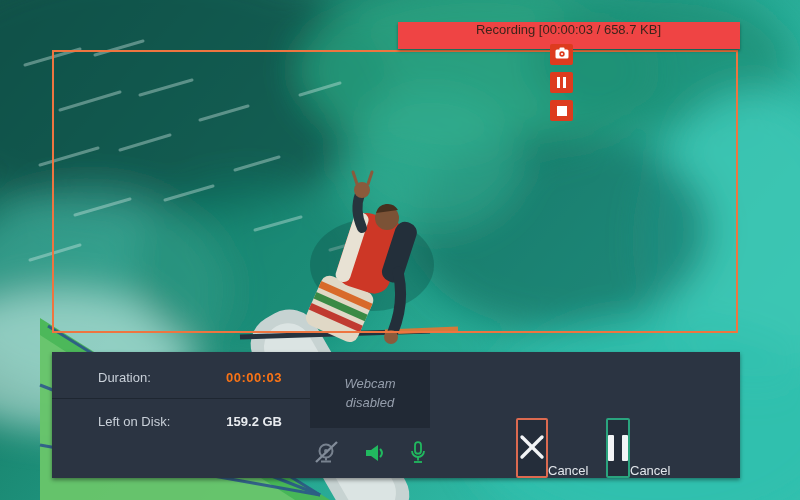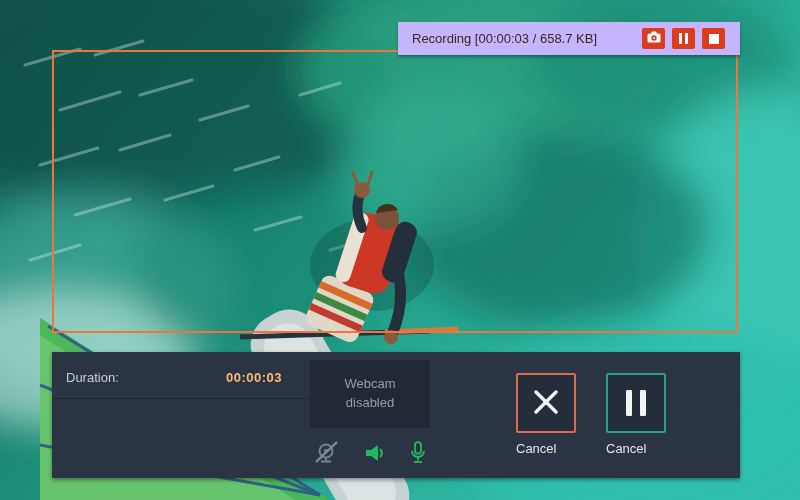--- a/index.html
+++ b/index.html
@@ -11,58 +11,59 @@
   .bg{position:absolute;inset:0;display:block;}
 
   
   .capture{
     position:absolute;left:52px;top:50px;width:686px;height:283px;
     box-sizing:border-box;border:2px solid #ee7540;
   }
 
   
   .rec-bar{
-    position:absolute;left:398px;top:22px;width:342px;height:33px;
-    background:#c4b5fd;display:flex;align-items:center;gap:7px;
+    position:absolute;left:398px;top:22px;width:342px;height:27px;
+    background:#ef4444;display:flex;align-items:center;gap:7px;
     padding:0 15px 0 0;box-sizing:border-box;
     box-shadow:0 2px 3px rgba(0,0,0,.35);
+    flex-direction:column;
   }
   .rec-label{flex:1;margin-left:14px;font-size:13px;color:#3e241b;white-space:nowrap;}
   .rec-btn{
     width:23px;height:21px;flex:0 0 auto;background:#dd3b1e;border:none;border-radius:2px;
     display:flex;align-items:center;justify-content:center;padding:0;cursor:pointer;
   }
   .sm-pause{display:flex;gap:3px;}
   .sm-pause i{display:block;width:3px;height:11px;background:#fff;}
   .sm-stop{display:block;width:10px;height:10px;background:#fff;}
 
   
   .panel{
     position:absolute;left:52px;top:352px;width:688px;height:126px;
     background:#2b3442;display:flex;box-sizing:border-box;
     box-shadow:0 2px 4px rgba(0,0,0,.4);
   }
   .stats{width:258px;box-sizing:border-box;padding:10px 28px 0 14px;flex:0 0 auto;}
   .stat-row{display:flex;justify-content:space-between;align-items:center;height:30px;}
-  .stat-label{font-size:13px;color:#c9d0d9;}
+  .stat-label{font-size:13px;color:#c9d0d9;margin-left:32px;}
   .stat-value{font-size:13px;font-weight:700;color:#e9ecf0;}
-  .stat-value.duration{color:#fdba74;letter-spacing:.5px;}
+  .stat-value.duration{color:#f97316;letter-spacing:.5px;}
   .divider{height:1px;background:#1e2631;margin:6px -28px 6px -14px;}
   .stat-row.tall{height:32px;}
 
-  .webcam-col{width:132px;flex:0 0 auto;box-sizing:border-box;padding-top:8px;}
+  .webcam-col{width:132px;flex:0 0 auto;box-sizing:border-box;padding-top:8px;font-style:italic;}
   .webcam-box{
     width:120px;height:68px;background:#212935;display:flex;align-items:center;justify-content:center;
   }
   .webcam-box span{display:block;width:84px;text-align:center;font-size:13px;line-height:1.45;color:#959eac;}
   .device-row{width:120px;margin-top:13px;display:flex;justify-content:space-between;align-items:center;padding:0 4px;box-sizing:border-box;}
   .dev-btn{background:transparent;border:none;padding:0;cursor:pointer;display:flex;align-items:center;justify-content:center;}
 
   .controls{flex:1;display:flex;justify-content:center;gap:30px;padding-top:21px;}
-  .ctrl{width:60px;display:flex;flex-direction:column;align-items:flex-start;}
+  .ctrl{width:60px;display:flex;flex-direction:row;align-items:flex-end;}
   .ctrl-btn{
     width:60px;height:60px;box-sizing:border-box;background:#242d3a;border-radius:2px;
     display:flex;align-items:center;justify-content:center;padding:0;cursor:pointer;
   }
   .ctrl-btn.cancel{border:2px solid #dc6a50;}
   .ctrl-btn.teal{border:2px solid #2aa47e;}
   .big-pause{display:flex;gap:8px;}
   .big-pause i{display:block;width:6px;height:26px;background:#f2f4f6;border-radius:1px;}
   .big-stop{display:block;width:21px;height:21px;background:#e9ebec;border-radius:1px;}
   .ctrl-label{margin-top:8px;font-size:13px;color:#e3e7ec;}
@@ -179,20 +180,24 @@
   </div>
 
   <div class="panel">
 
     <div class="stats">
       <div class="stat-row">
         <span class="stat-label">Duration:</span>
         <span class="stat-value duration">00:00:03</span>
       </div>
       <div class="divider"></div>
+      <div class="stat-row tall">
+        <span class="stat-label">Left on Disk:</span>
+        <span class="stat-value">159.2 GB</span>
+      </div>
     </div>
 
     <div class="webcam-col">
       <div class="webcam-box">
         <span>Webcam disabled</span>
       </div>
       <div class="device-row">
         <button class="dev-btn">
           <span>
             <svg width="25" height="23" viewBox="0 0 25 23">

